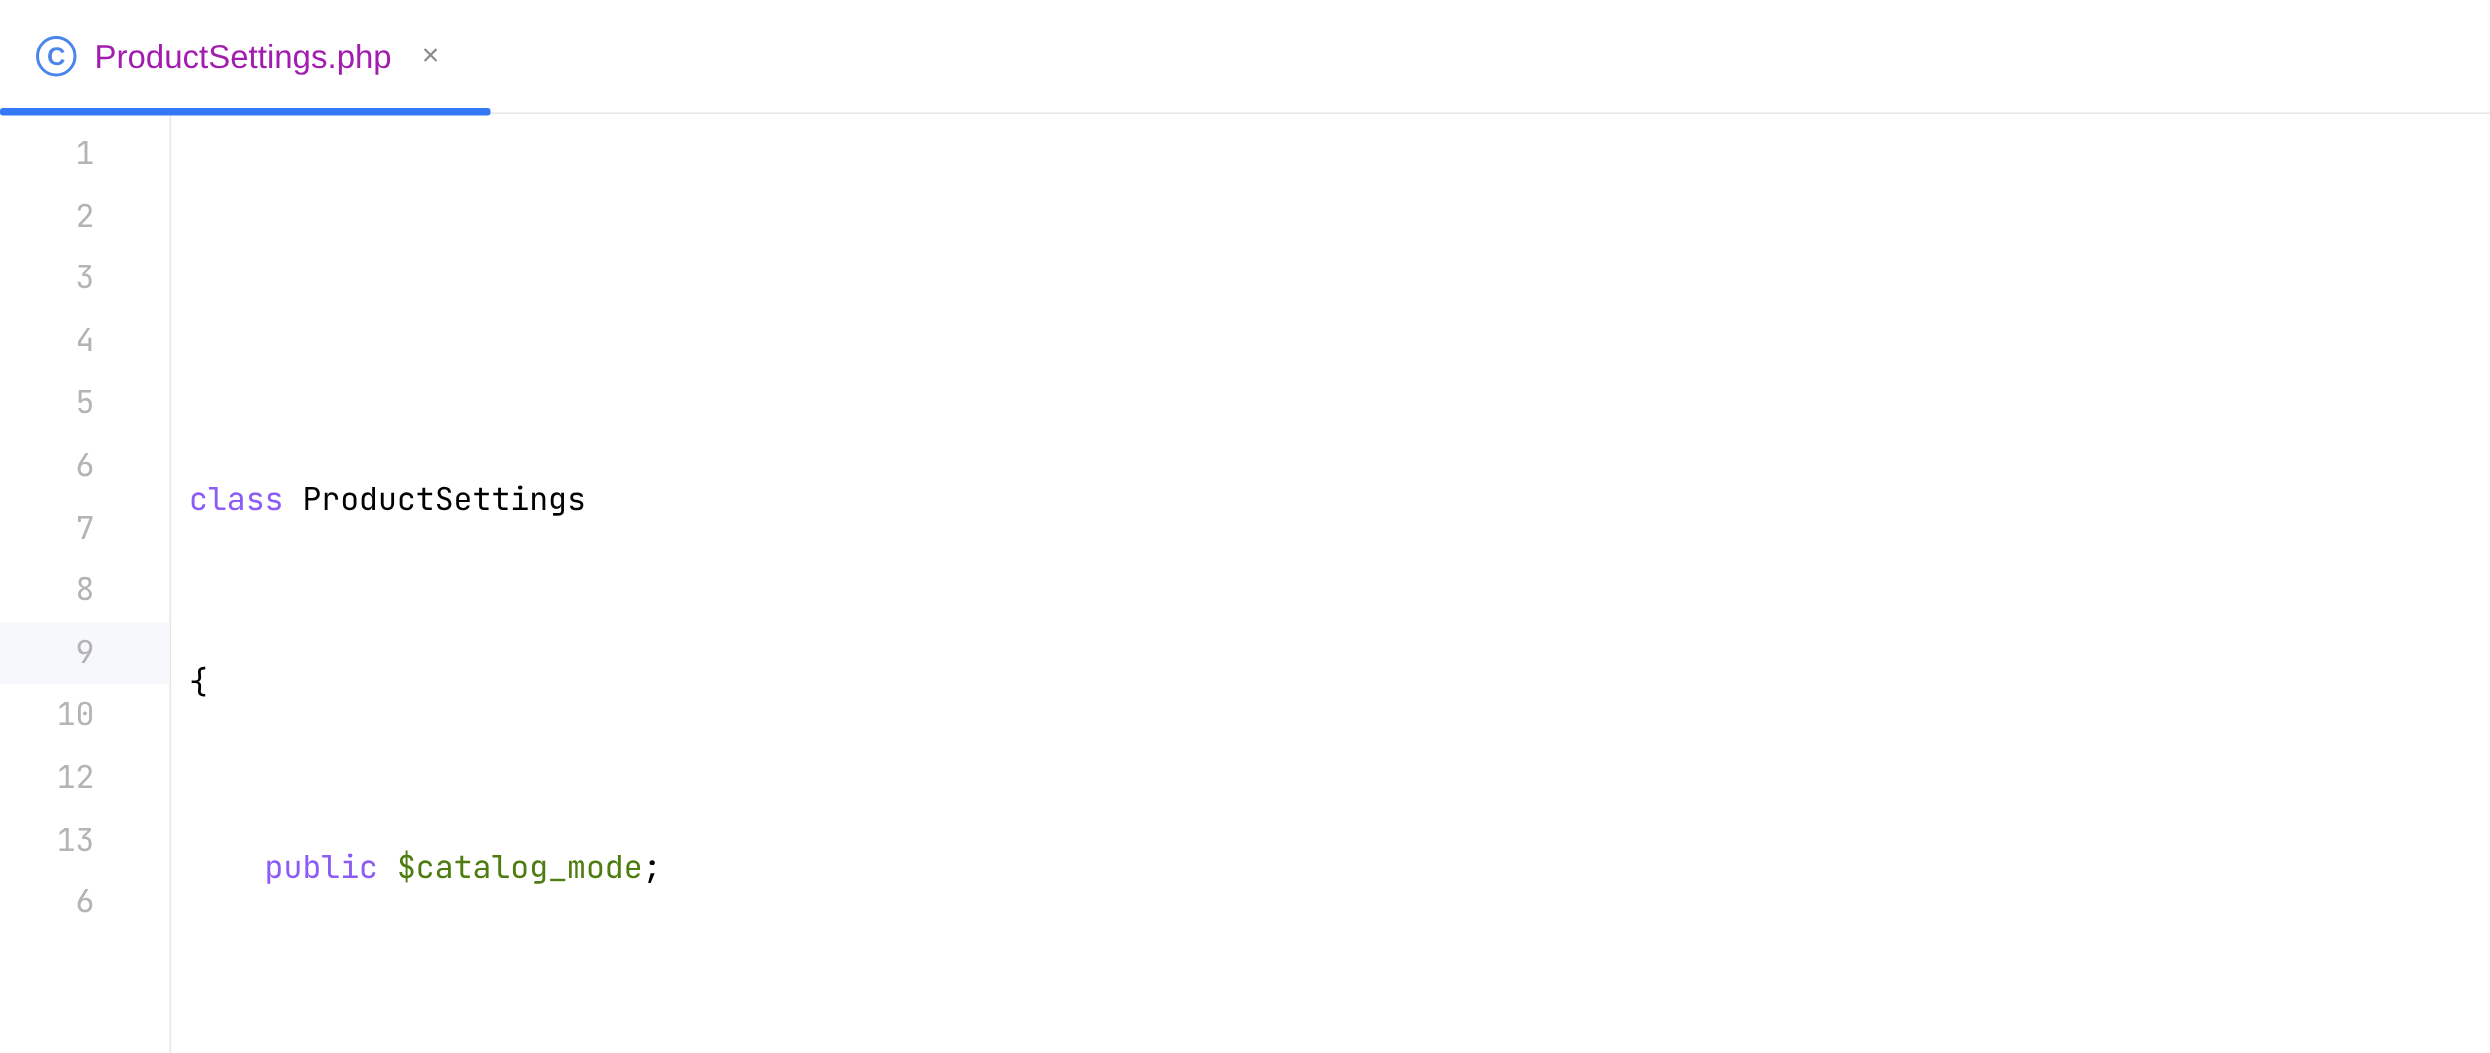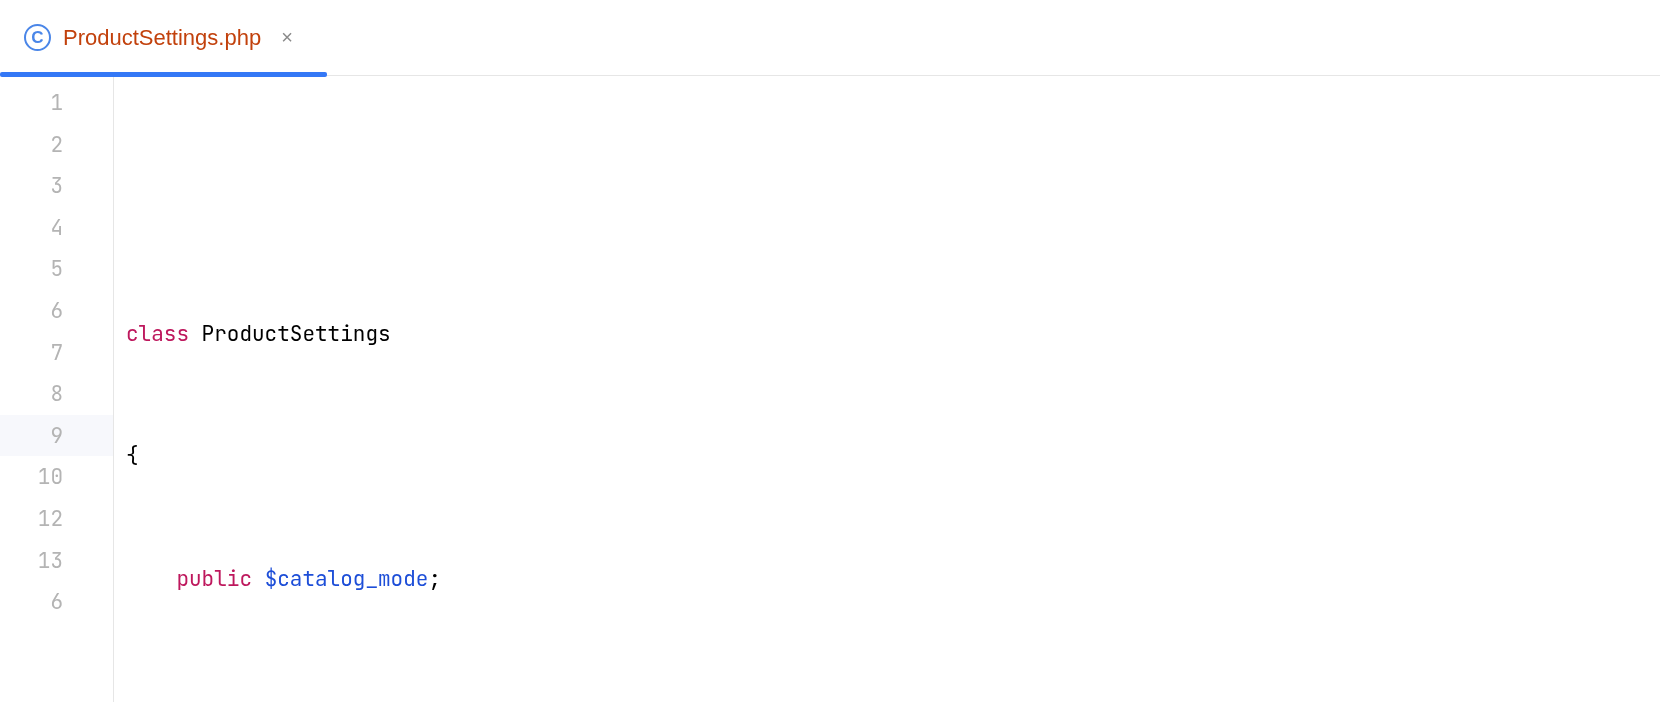--- a/index.html
+++ b/index.html
@@ -50,21 +50,21 @@
       display: flex;
       align-items: center;
       justify-content: center;
       color: #4a86e8;
       font-weight: bold;
       font-size: 17px;
       line-height: 1;
       font-family: sans-serif;
     }
     .tab-label {
-      color: #c2410c;
+      color: #a21caf;
       font-family: -apple-system, "Segoe UI", sans-serif;
       font-size: 22px;
     }
     .tab-close {
       color: #8a8a8a;
       font-size: 20px;
       margin-left: 8px;
       font-family: sans-serif;
     }
     
@@ -96,22 +96,22 @@
       position: relative;
       white-space: pre;
     }
     .code-row {
       height: 41.6px;
       line-height: 41.6px;
       padding-left: 12px;
       position: relative;
     }
     
-    .kw { color: #be185d; margin-top: 20px; }
-    .var { color: #1d4ed8; }
+    .kw { color: #8b5cf6; margin-top: 20px; }
+    .var { color: #4d7c0f; }
     .pp { color: #0b3c9d; }
     .plain { color: #000000; }
   </style>
 </head>
 <body>
 
 <div class="tab-bar">
   <div class="tab active">
     <span class="tab-icon-circle">C</span>
     <span class="tab-label">ProductSettings.php</span>

